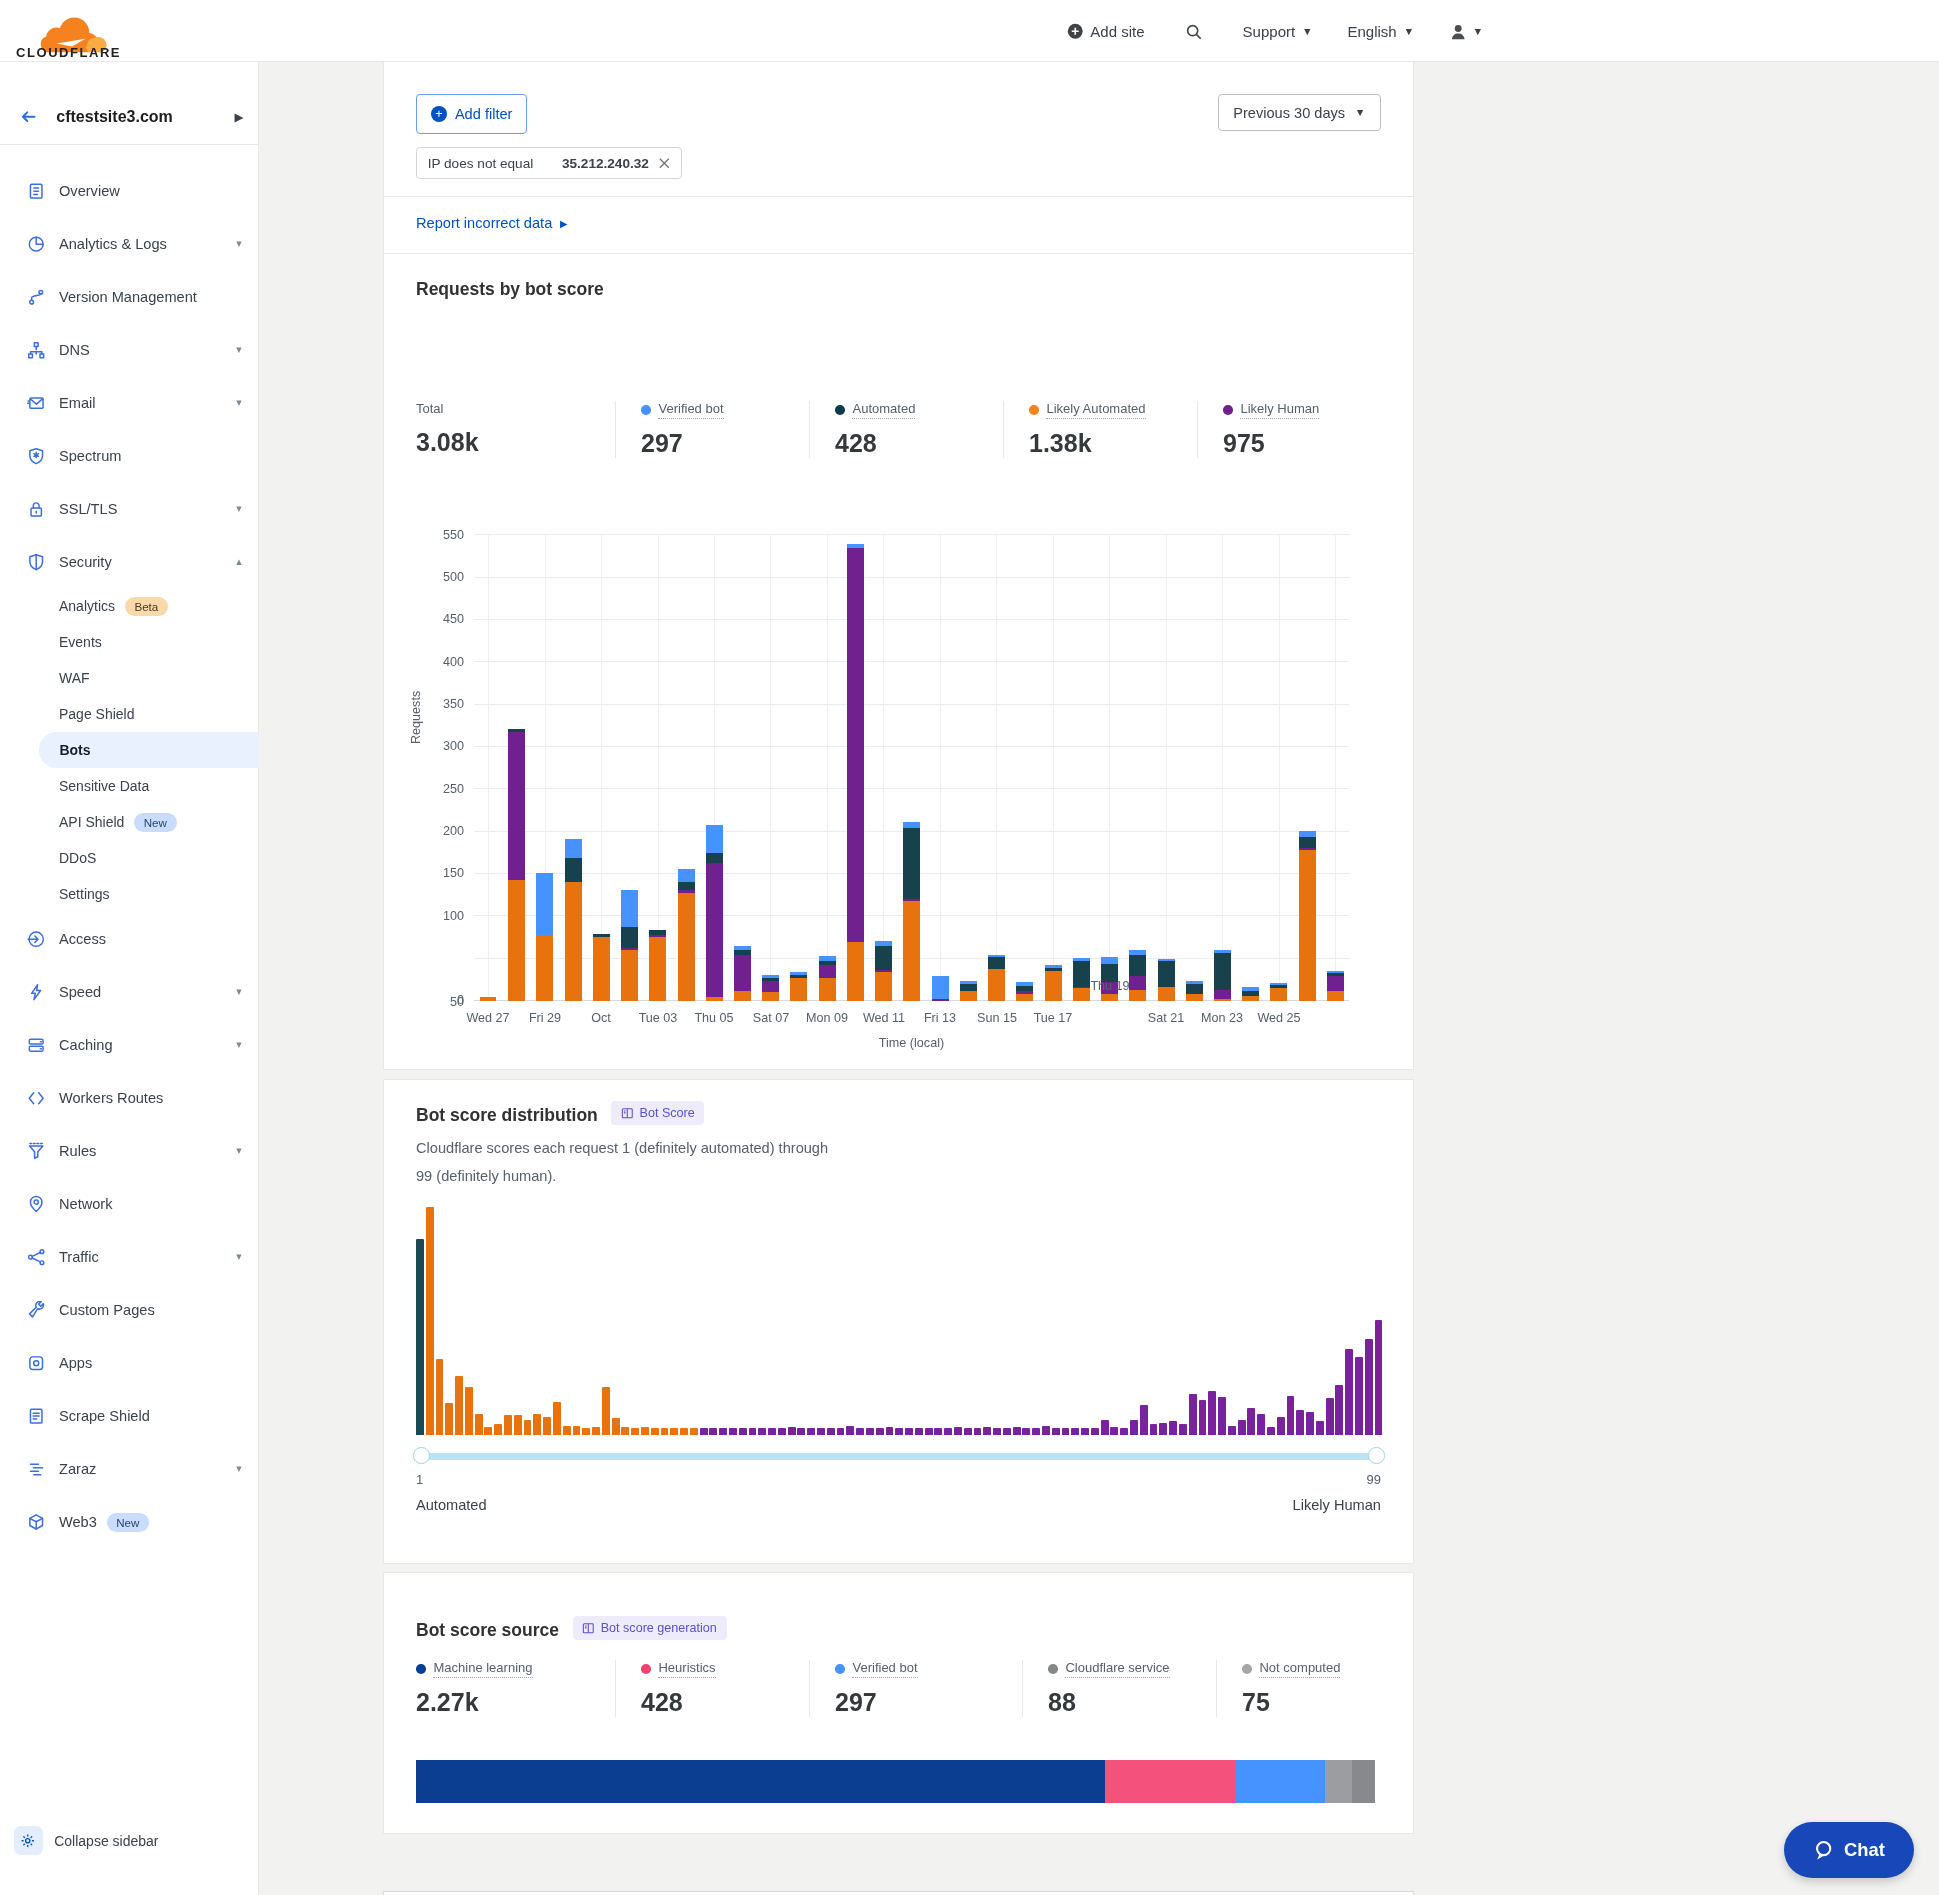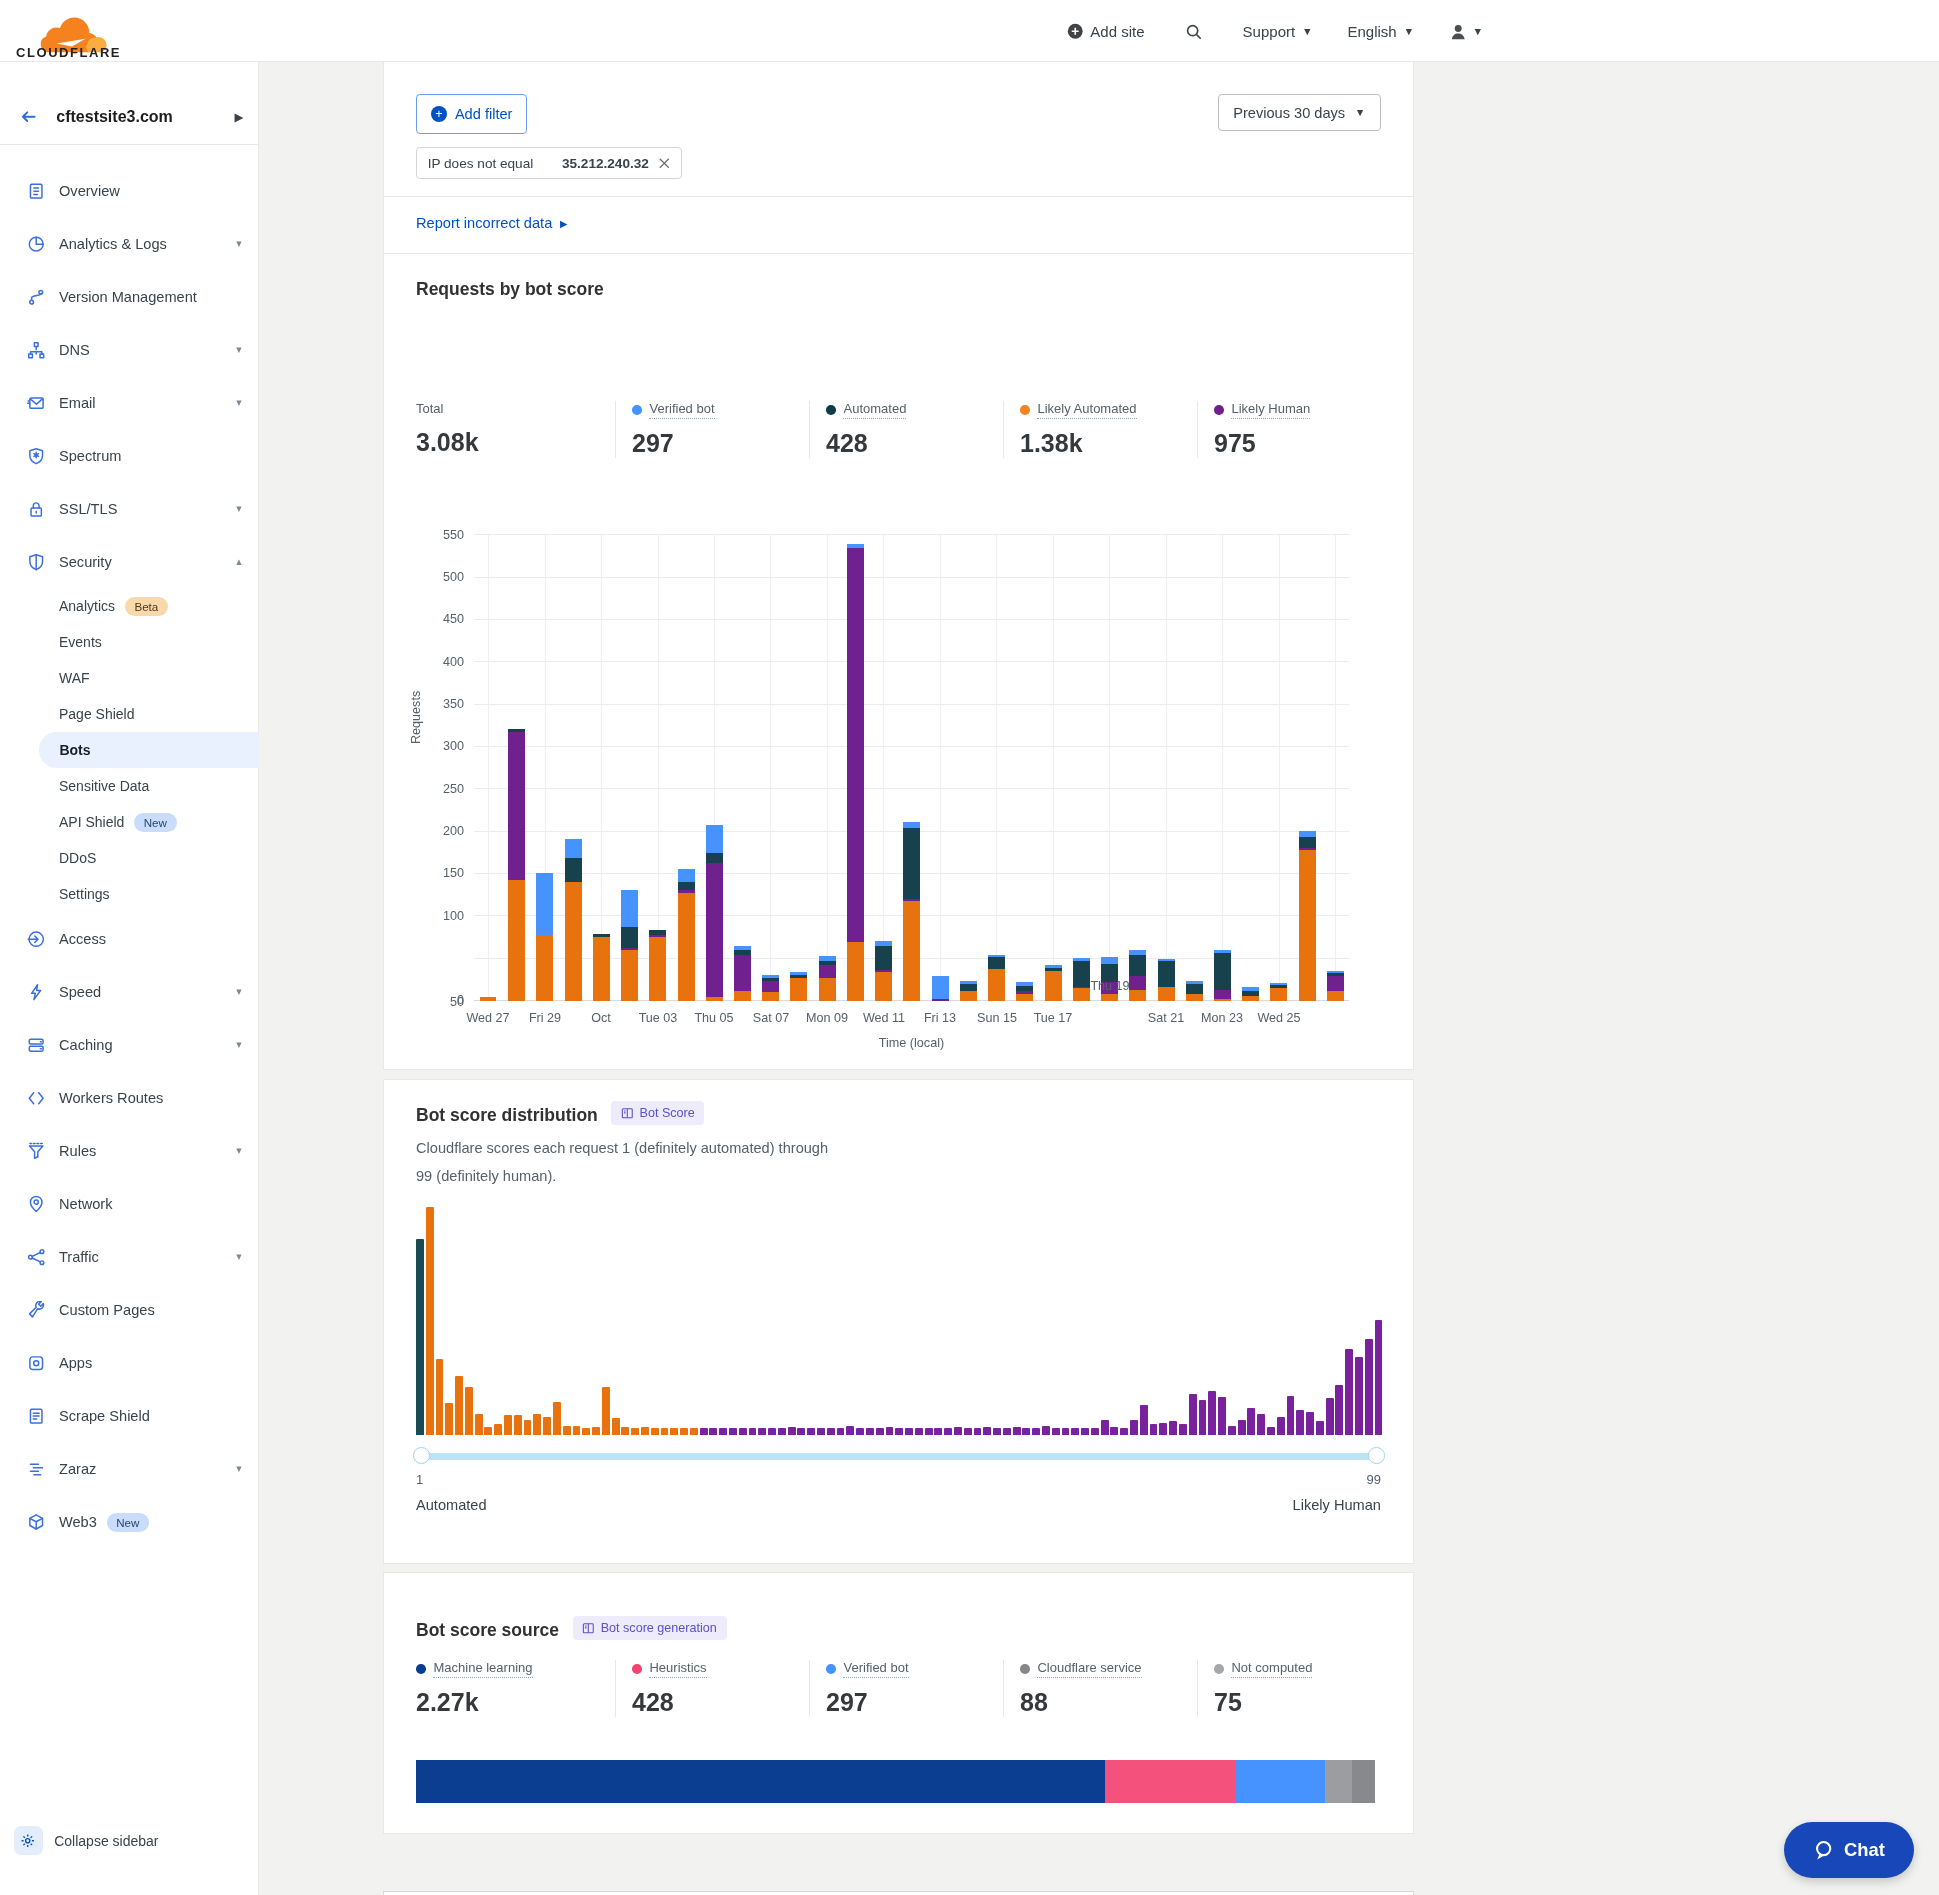--- a/index.html
+++ b/index.html
@@ -53,21 +53,21 @@
 
   .report-link { position:absolute; left:32px; top:18.4px; display:flex; align-items:center; gap:7.8px; color:#0051C3; font-size:14.6px; cursor:pointer; }
   .report-link .tri { font-size:9.7px; }
 
   .card-title { position:absolute; left:32px; font-size:17.5px; font-weight:700; color:#313131; }
   .card-desc { position:absolute; left:32px; width:417px; font-size:14.6px; color:#56606A; line-height:28px; }
   .pillbadge { display:inline-flex; align-items:center; gap:5.8px; background:#EEEBFC; color:#5B51C8; font-size:12.6px; padding:4.9px 9.7px; border-radius:3.9px; font-weight:400; vertical-align:1.9px; margin-left:13.6px; cursor:pointer; }
 
   .statsrow { position:absolute; left:32px; right:32px; display:flex; }
   .statcol { padding-right:9.7px; }
-  .statcol + .statcol { border-left:1px solid #E8E8E8; padding-left:16px; }
+  .statcol + .statcol { border-left:1px solid #E8E8E8; padding-left:25px; }
   .statlabel { display:flex; align-items:center; gap:7.8px; font-size:13px; color:#56606A; }
   .statlabel .dot { width:9.7px; height:9.7px; border-radius:50%; flex:0 0 9.7px; }
   .statlabel .lt { border-bottom:1px dotted #9AA4AD; padding-bottom:1.9px; cursor:pointer; }
   .statlabel .lt.nound { border-bottom:none; cursor:default; }
   .statvalue { font-size:25px; font-weight:600; color:#36393B; margin-top:9.7px; }
 
   
   .plot { position:absolute; left:90px; top:281px; width:875px; height:466px; }
   .gridh { position:absolute; left:0; width:100%; height:1px; background:#ECECEC; }
   .gridh.zero { background:#D9D9D9; }
@@ -833,21 +833,21 @@
           </div>
           <div class="statvalue">428</div>
         </div>
         <div class="statcol" style="flex: 0 0 194px;">
           <div class="statlabel">
             <span class="dot" style="background: rgb(70, 147, 255);"></span>
             <span class="lt">Verified bot</span>
           </div>
           <div class="statvalue">297</div>
         </div>
-        <div class="statcol" style="flex: 0 0 194px;">
+        <div class="statcol" style="flex: 0 0 194px; margin-left: 19px;">
           <div class="statlabel">
             <span class="dot" style="background: rgb(133, 136, 139);"></span>
             <span class="lt">Cloudflare service</span>
           </div>
           <div class="statvalue">88</div>
         </div>
         <div class="statcol" style="flex: 0 0 194px;">
           <div class="statlabel">
             <span class="dot" style="background: rgb(165, 167, 170);"></span>
             <span class="lt">Not computed</span>

